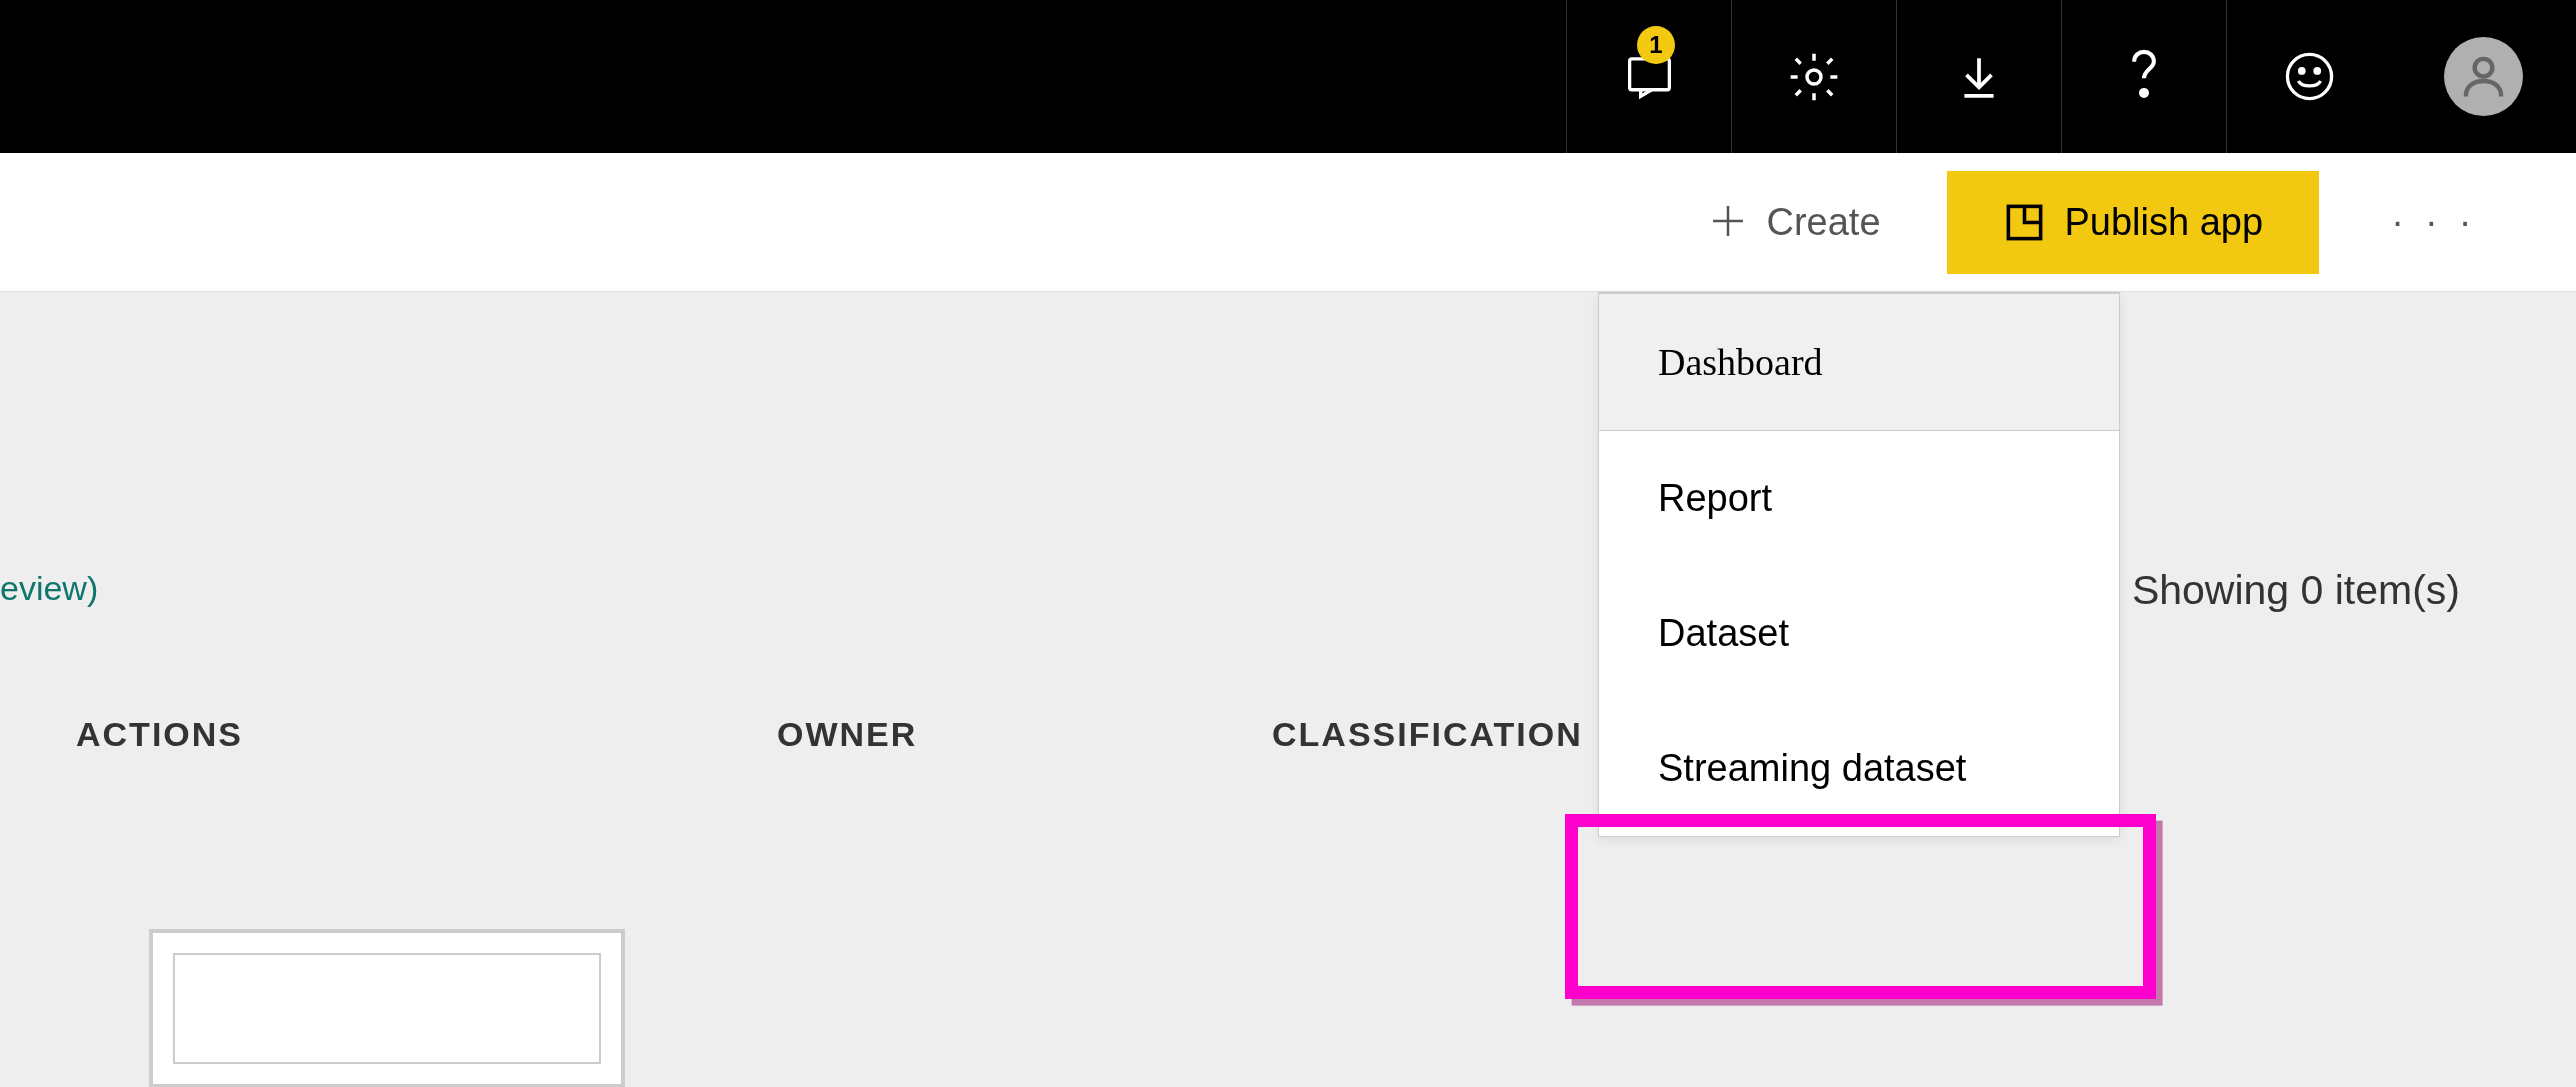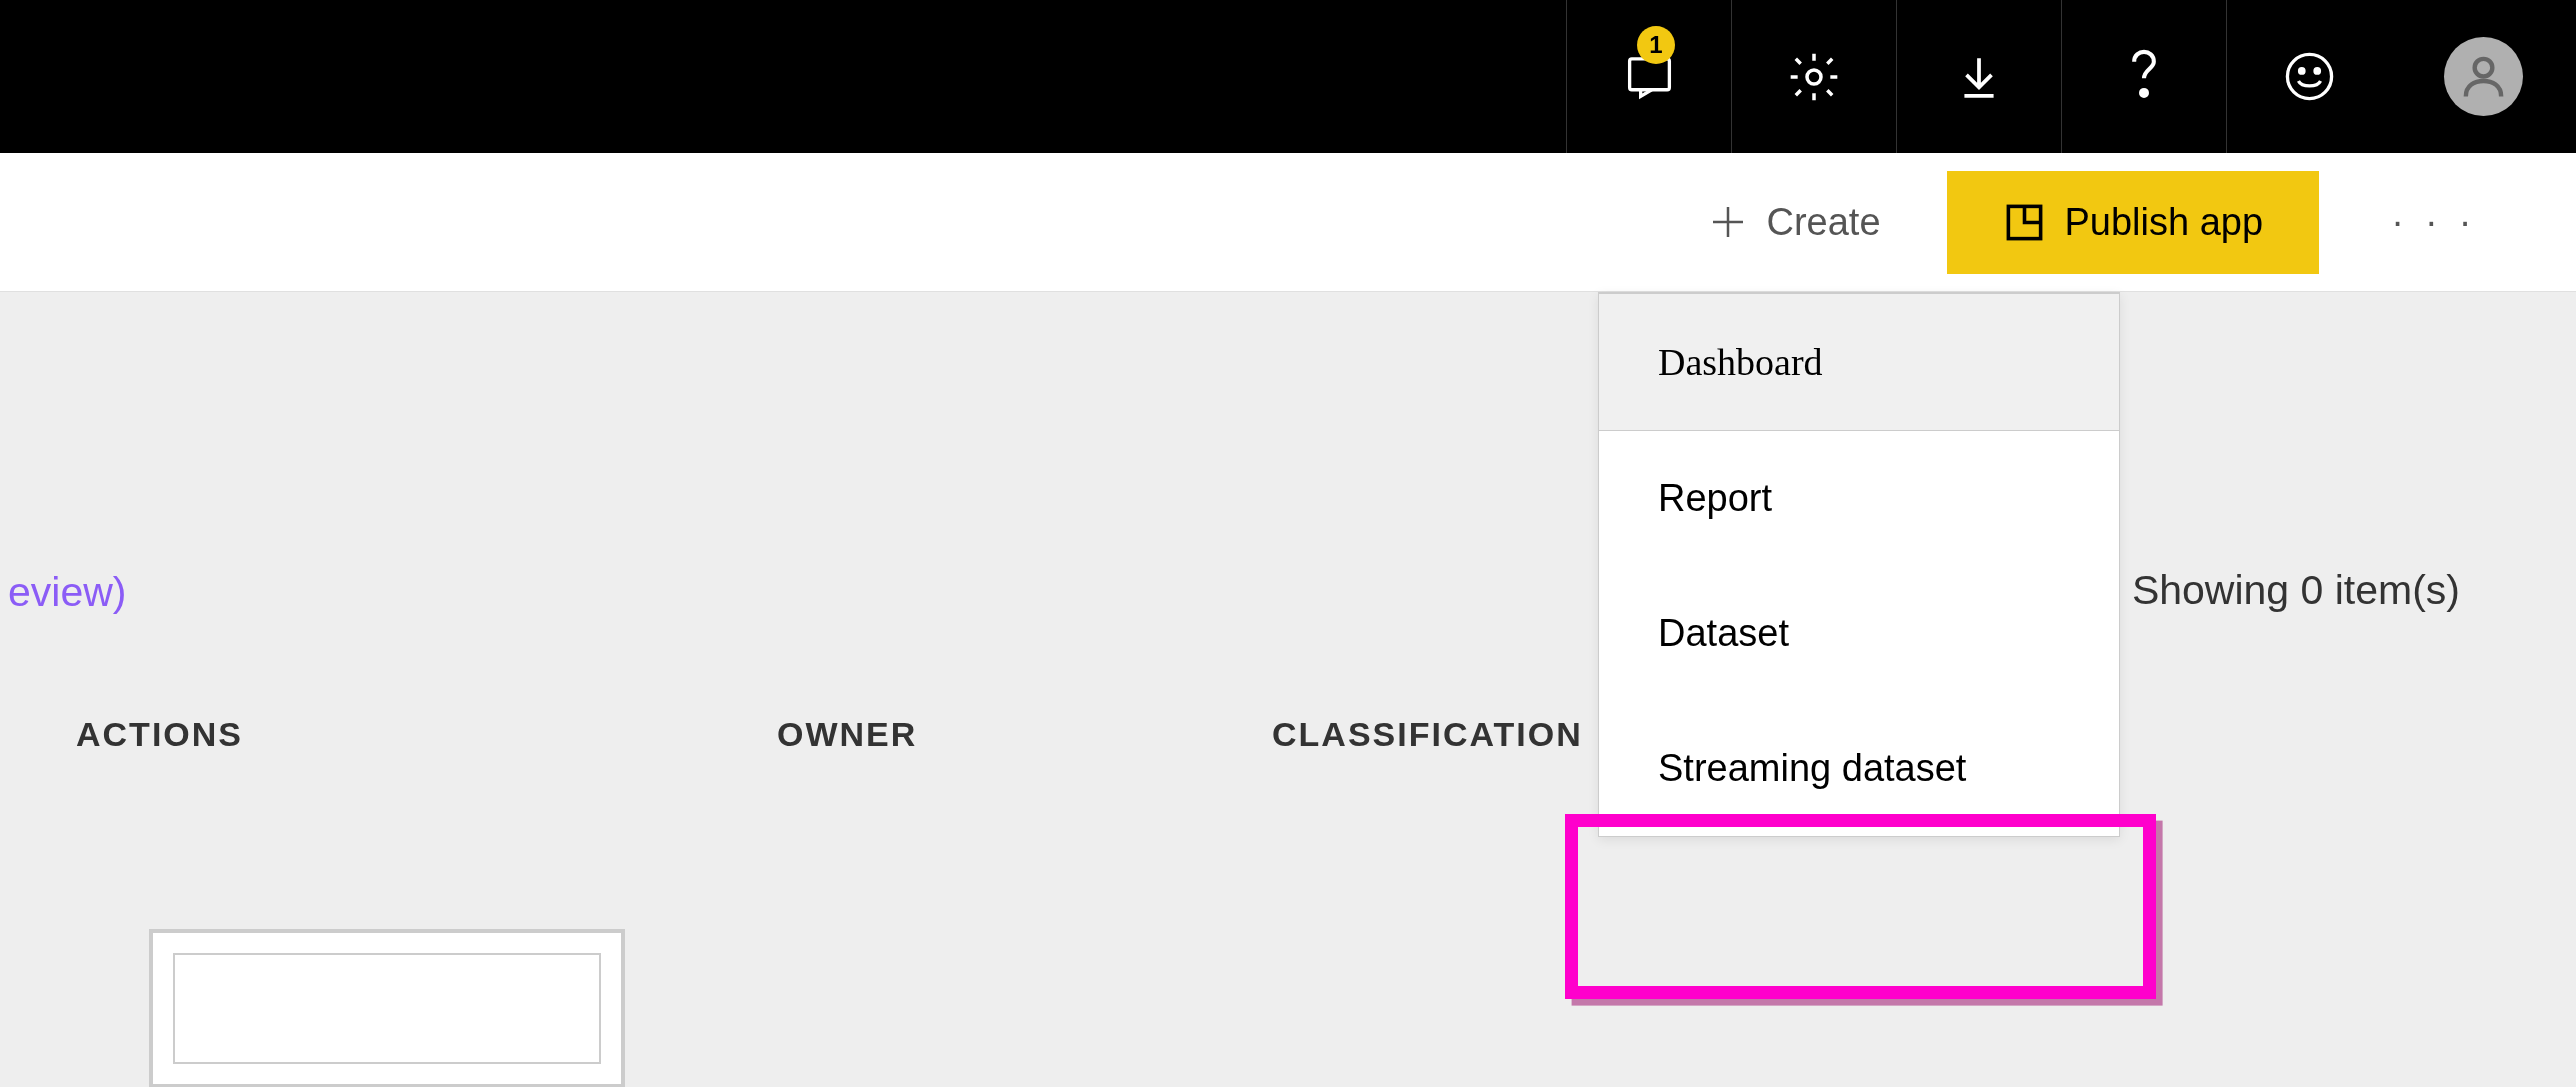--- a/index.html
+++ b/index.html
@@ -71,21 +71,21 @@
       background: #ffffff;
       display: flex;
       justify-content: flex-end;
       align-items: center;
       padding-right: 86px;
       gap: 0;
       border-bottom: 0.7px solid #e0e0e0;
     }
     .action-create {
       display: flex;
-      align-items: center;
+      align-items: flex-start;
       gap: 18.5px;
       padding: 26.4px 40px;
       cursor: pointer;
       color: #555555;
       font-size: 38px;
     }
     .action-publish {
       display: flex;
       align-items: center;
       gap: 18.5px;
@@ -107,23 +107,22 @@
     .content {
       position: relative;
       width: 100%;
       background: #eeeeee;
       height: calc(100% - 291px);
     }
     .partial-text {
       position: absolute;
       left: 0;
       top: 277px;
-      font-size: 41px;
-      color: #8b5cf6;
-      padding-left: 8px;
+      font-size: 34px;
+      color: #0f766e;
     }
     .showing-text {
       position: absolute;
       right: 116px;
       top: 231px;
       font-size: 41px;
       color: #333333;
       margin-top: 44px;
     }
     .column-headers {

